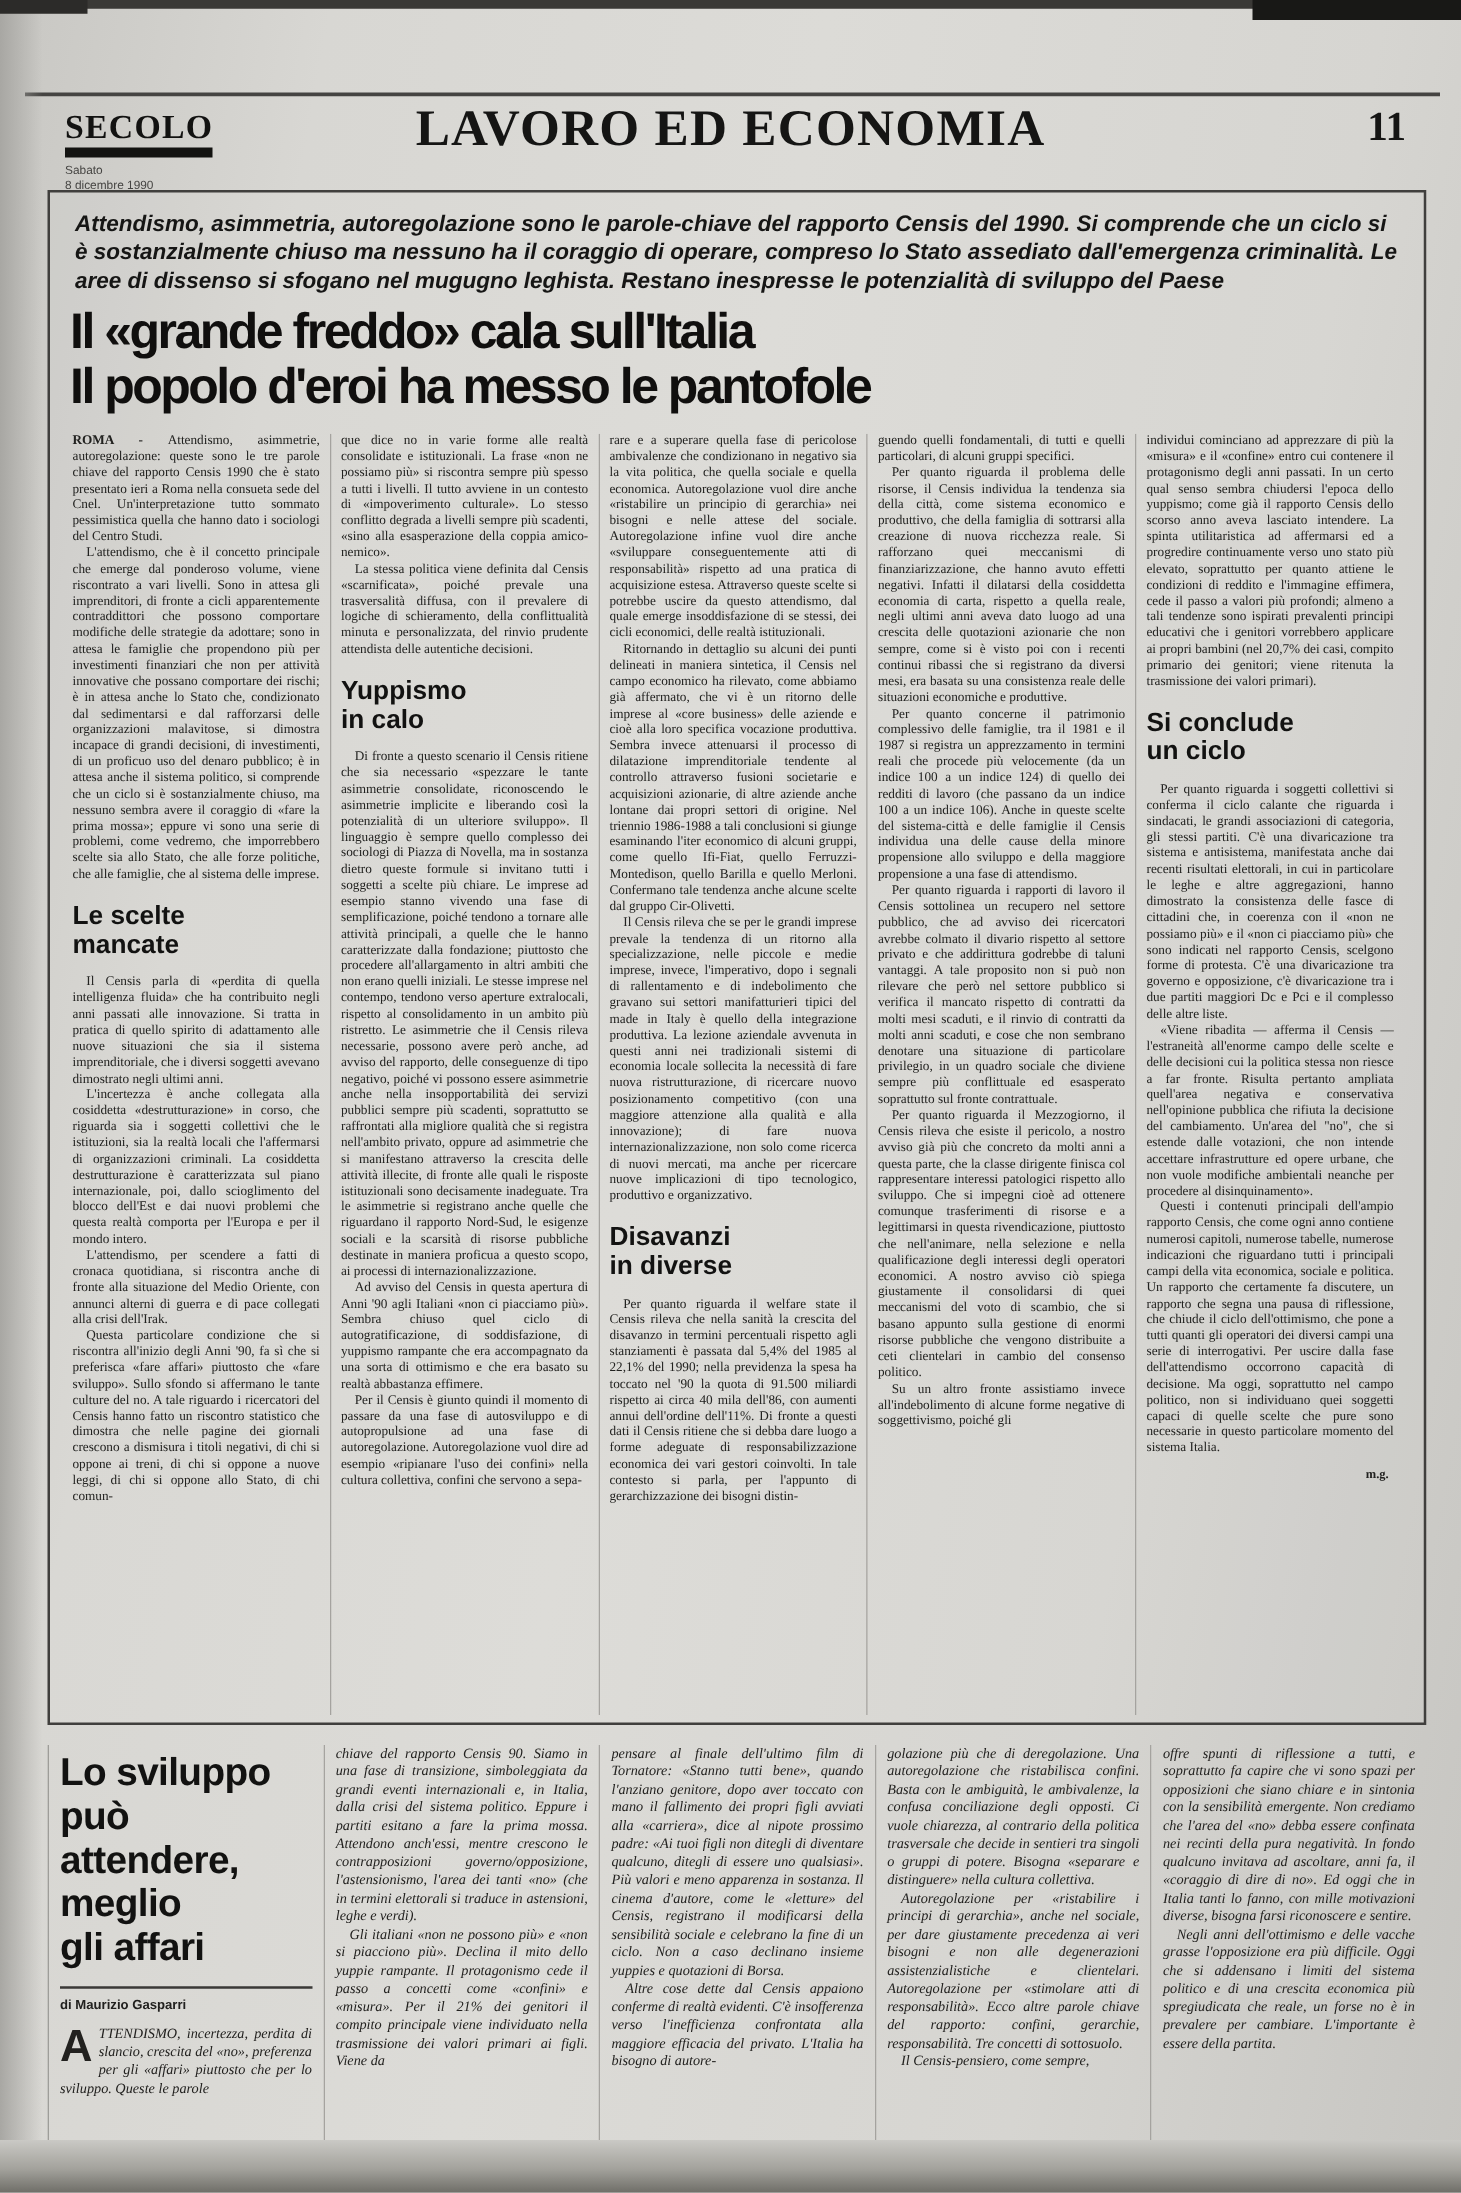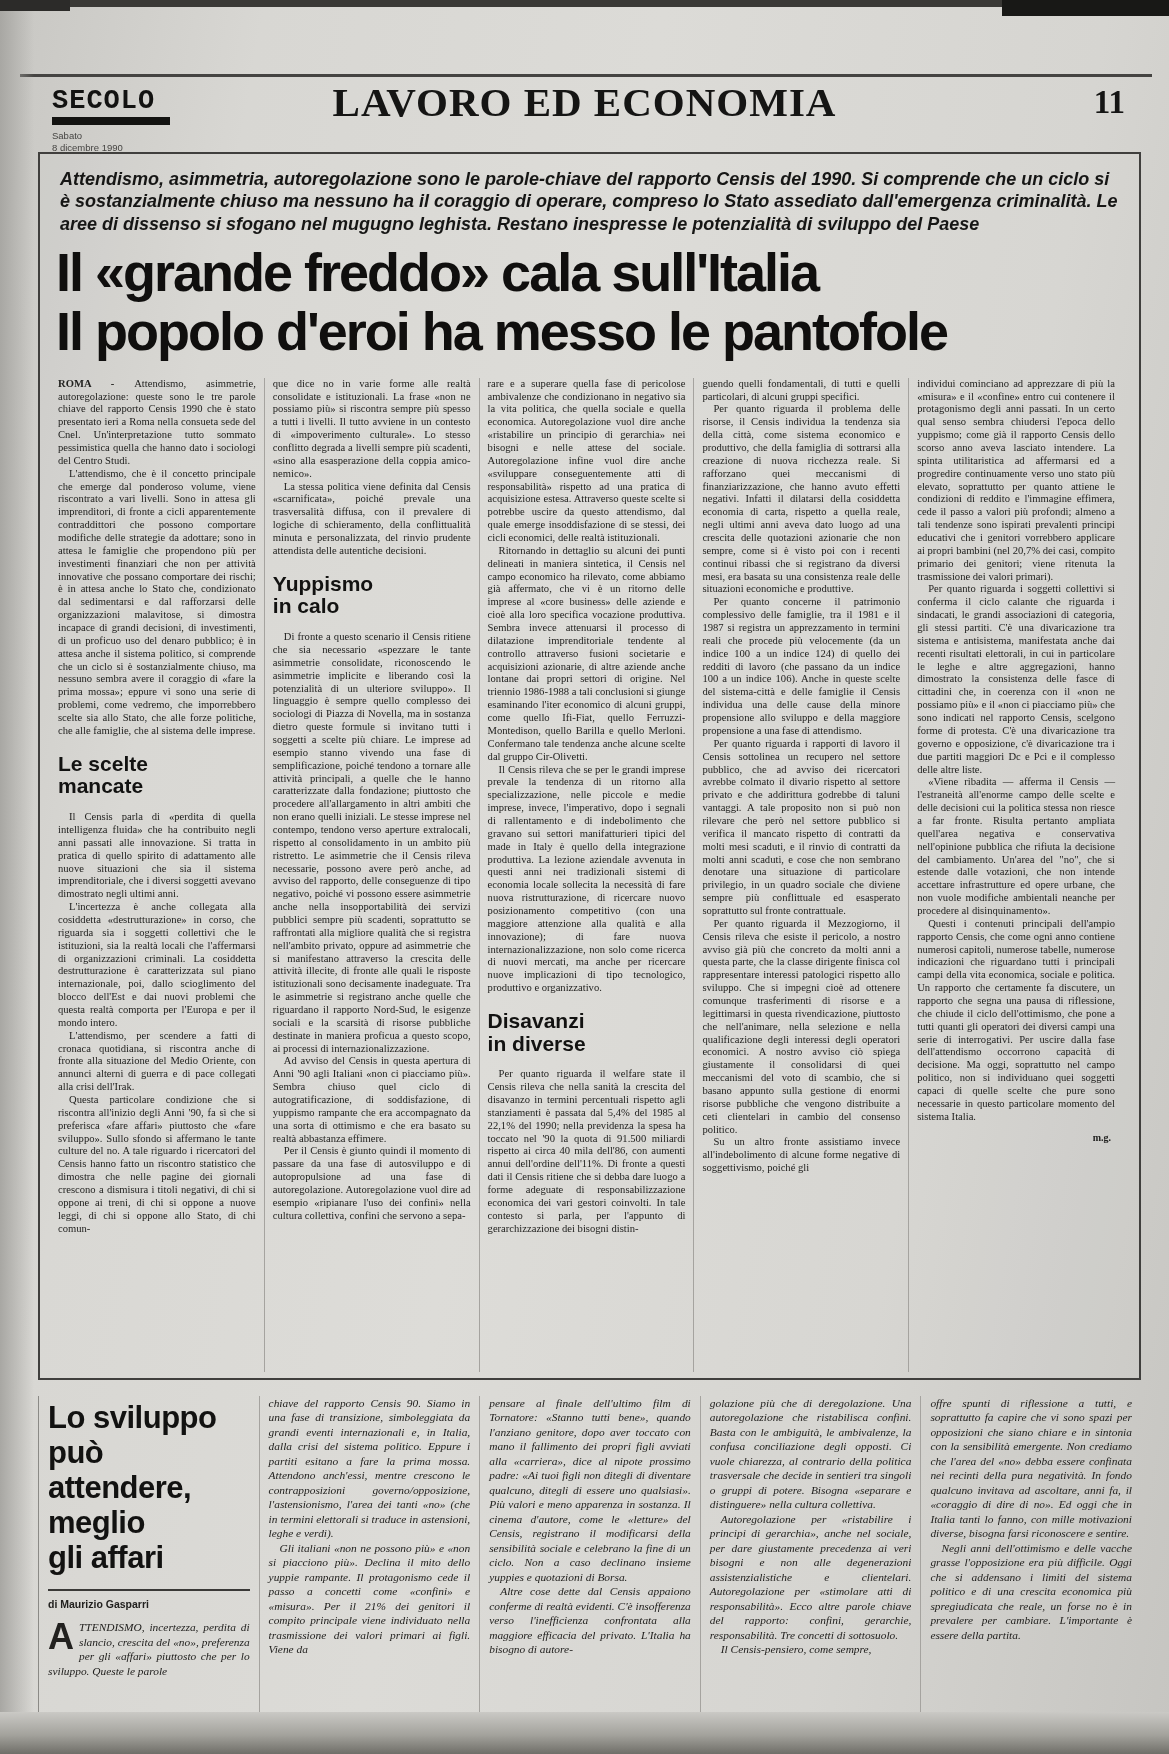--- a/index.html
+++ b/index.html
@@ -12,33 +12,33 @@
   .scan-top-right{position:absolute;top:0;left:1002px;width:167px;height:16px;background:#181816;}
   .scan-top-left{position:absolute;top:0;left:0;width:70px;height:11px;background:#2c2b29;}
   .scan-bottom{position:absolute;bottom:0;left:0;width:100%;height:42px;
     background:linear-gradient(#cac9c5 0%,#a3a29c 55%,#6f6e68 100%);}
   .scan-left{position:absolute;top:0;left:0;width:34px;height:100%;
     background:linear-gradient(90deg,#a8a7a3,rgba(200,199,195,0));}
 
   
   .header-rule{position:absolute;top:74px;left:20px;width:1132px;height:3px;background:#454442;}
   .masthead-wrap{position:absolute;top:86px;left:52px;width:170px;}
-  .masthead{font-family:Liberation Mono, monospace;font-weight:bold;font-size:27px;letter-spacing:1px;color:#121211;margin:0;}
+  .masthead{font-family:Liberation Serif, serif;font-weight:bold;font-size:27px;letter-spacing:1px;color:#121211;margin:0;}
   .masthead-bar{width:118px;height:8px;background:#131311;margin-top:1px;}
   .date-label{font-family:"Liberation Sans",sans-serif;font-size:9.5px;color:#4746443;color:#454442;line-height:1.3;margin-top:5px;white-space:pre-line;}
   .section-title{position:absolute;top:78px;left:0;width:100%;text-align:center;margin:0;
     font-family:"Liberation Serif",serif;font-weight:bold;font-size:41px;letter-spacing:1px;color:#151514;}
   .page-number{position:absolute;top:84px;right:44px;font-family:"Liberation Serif",serif;font-weight:bold;font-size:33px;color:#151514;}
 
   
   .main-box{position:absolute;left:38px;top:152px;width:1103px;height:1228px;box-sizing:border-box;
     border:2px solid #403f3d;padding:12px 16px 6px;display:flex;flex-direction:column;background:rgba(255,255,255,0.04);}
   .standfirst{font-family:"Liberation Sans",sans-serif;font-style:italic;font-weight:bold;
     font-size:18px;line-height:1.24;color:#161615;margin:2px 4px 0;}
-  .headline{font-family:"Liberation Sans",sans-serif;font-weight:bold;font-size:54px;line-height:1.1;
+  .headline{font-family:"Liberation Sans",sans-serif;font-weight:bold;font-size:40px;line-height:1.1;
     letter-spacing:-2px;color:#100f0e;margin:8px 0 14px;}
   .headline .hl{display:block;}
   .cols{display:flex;flex:1;overflow:hidden;margin-top:2px;}
   .col{flex:1;padding:0 8px;border-left:1px solid #a5a39f;font-size:10.6px;line-height:1.215;
     text-align:justify;color:#222220;}
   .col.first{border-left:none;padding-left:2px;}
   .bp{margin:0;text-indent:11px;}
   .bp.noind{text-indent:0;}
   .lead{font-weight:bold;}
   .subhead{font-family:"Liberation Sans",sans-serif;font-weight:bold;font-size:21px;line-height:1.08;
@@ -117,20 +117,22 @@
         <p class="bp noind">guendo quelli fondamentali, di tutti e quelli particolari, di alcuni gruppi specifici.</p>
         <p class="bp">Per quanto riguarda il problema delle risorse, il Censis individua la tendenza sia della città, come sistema economico e produttivo, che della famiglia di sottrarsi alla creazione di nuova ricchezza reale. Si rafforzano quei meccanismi di finanziarizzazione, che hanno avuto effetti negativi. Infatti il dilatarsi della cosiddetta economia di carta, rispetto a quella reale, negli ultimi anni aveva dato luogo ad una crescita delle quotazioni azionarie che non sempre, come si è visto poi con i recenti continui ribassi che si registrano da diversi mesi, era basata su una consistenza reale delle situazioni economiche e produttive.</p>
         <p class="bp">Per quanto concerne il patrimonio complessivo delle famiglie, tra il 1981 e il 1987 si registra un apprezzamento in termini reali che procede più velocemente (da un indice 100 a un indice 124) di quello dei redditi di lavoro (che passano da un indice 100 a un indice 106). Anche in queste scelte del sistema-città e delle famiglie il Censis individua una delle cause della minore propensione allo sviluppo e della maggiore propensione a una fase di attendismo.</p>
         <p class="bp">Per quanto riguarda i rapporti di lavoro il Censis sottolinea un recupero nel settore pubblico, che ad avviso dei ricercatori avrebbe colmato il divario rispetto al settore privato e che addirittura godrebbe di taluni vantaggi. A tale proposito non si può non rilevare che però nel settore pubblico si verifica il mancato rispetto di contratti da molti mesi scaduti, e il rinvio di contratti da molti anni scaduti, e cose che non sembrano denotare una situazione di particolare privilegio, in un quadro sociale che diviene sempre più conflittuale ed esasperato soprattutto sul fronte contrattuale.</p>
         <p class="bp">Per quanto riguarda il Mezzogiorno, il Censis rileva che esiste il pericolo, a nostro avviso già più che concreto da molti anni a questa parte, che la classe dirigente finisca col rappresentare interessi patologici rispetto allo sviluppo. Che si impegni cioè ad ottenere comunque trasferimenti di risorse e a legittimarsi in questa rivendicazione, piuttosto che nell'animare, nella selezione e nella qualificazione degli interessi degli operatori economici. A nostro avviso ciò spiega giustamente il consolidarsi di quei meccanismi del voto di scambio, che si basano appunto sulla gestione di enormi risorse pubbliche che vengono distribuite a ceti clientelari in cambio del consenso politico.</p>
         <p class="bp">Su un altro fronte assistiamo invece all'indebolimento di alcune forme negative di soggettivismo, poiché gli</p>
       </div>
 
       <div class="col">
         <p class="bp noind">individui cominciano ad apprezzare di più la «misura» e il «confine» entro cui contenere il protagonismo degli anni passati. In un certo qual senso sembra chiudersi l'epoca dello yuppismo; come già il rapporto Censis dello scorso anno aveva lasciato intendere. La spinta utilitaristica ad affermarsi ed a progredire continuamente verso uno stato più elevato, soprattutto per quanto attiene le condizioni di reddito e l'immagine effimera, cede il passo a valori più profondi; almeno a tali tendenze sono ispirati prevalenti principi educativi che i genitori vorrebbero applicare ai propri bambini (nel 20,7% dei casi, compito primario dei genitori; viene ritenuta la trasmissione dei valori primari).</p>
+        <h3 class="subhead">Si conclude
+un ciclo</h3>
         <p class="bp">Per quanto riguarda i soggetti collettivi si conferma il ciclo calante che riguarda i sindacati, le grandi associazioni di categoria, gli stessi partiti. C'è una divaricazione tra sistema e antisistema, manifestata anche dai recenti risultati elettorali, in cui in particolare le leghe e altre aggregazioni, hanno dimostrato la consistenza delle fasce di cittadini che, in coerenza con il «non ne possiamo più» e il «non ci piacciamo più» che sono indicati nel rapporto Censis, scelgono forme di protesta. C'è una divaricazione tra governo e opposizione, c'è divaricazione tra i due partiti maggiori Dc e Pci e il complesso delle altre liste.</p>
         <p class="bp">«Viene ribadita — afferma il Censis — l'estraneità all'enorme campo delle scelte e delle decisioni cui la politica stessa non riesce a far fronte. Risulta pertanto ampliata quell'area negativa e conservativa nell'opinione pubblica che rifiuta la decisione del cambiamento. Un'area del "no", che si estende dalle votazioni, che non intende accettare infrastrutture ed opere urbane, che non vuole modifiche ambientali neanche per procedere al disinquinamento».</p>
         <p class="bp">Questi i contenuti principali dell'ampio rapporto Censis, che come ogni anno contiene numerosi capitoli, numerose tabelle, numerose indicazioni che riguardano tutti i principali campi della vita economica, sociale e politica. Un rapporto che certamente fa discutere, un rapporto che segna una pausa di riflessione, che chiude il ciclo dell'ottimismo, che pone a tutti quanti gli operatori dei diversi campi una serie di interrogativi. Per uscire dalla fase dell'attendismo occorrono capacità di decisione. Ma oggi, soprattutto nel campo politico, non si individuano quei soggetti capaci di quelle scelte che pure sono necessarie in questo particolare momento del sistema Italia.</p>
         <p class="sig">m.g.</p>
       </div>
 
     </div>
   </div>
 
   <div class="bottom">

